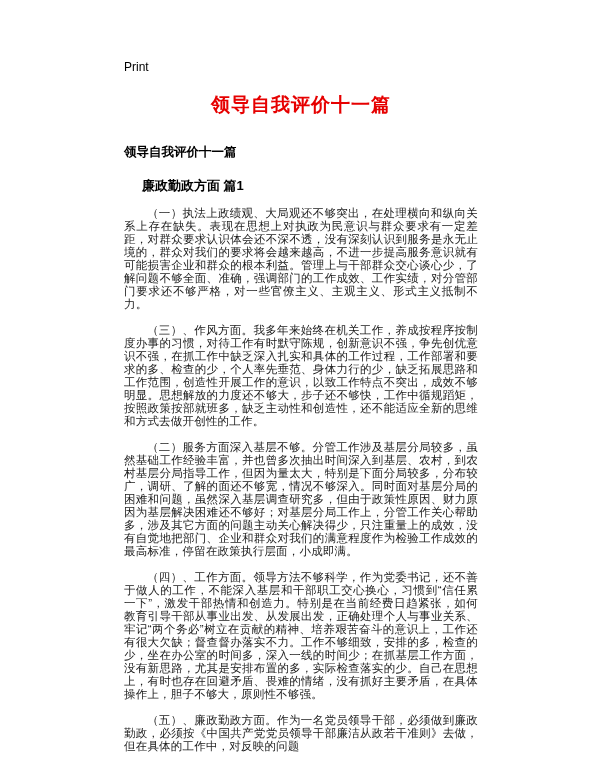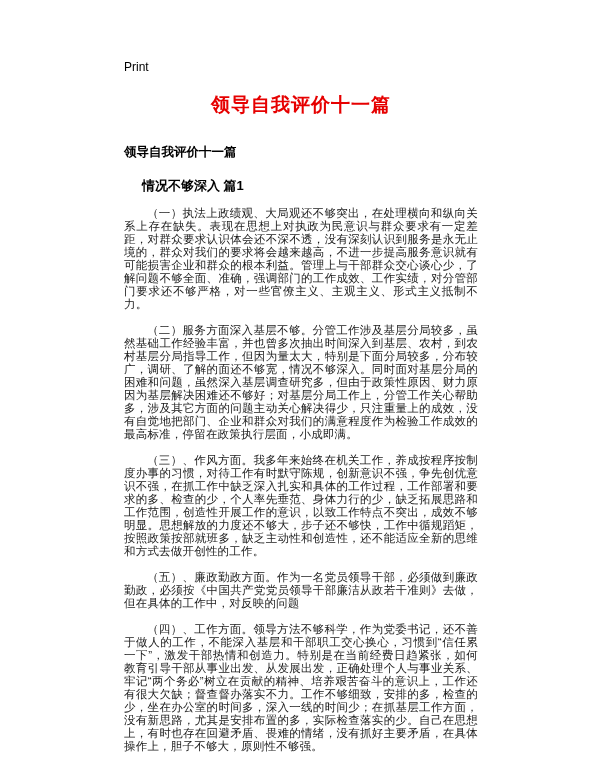--- a/index.html
+++ b/index.html
@@ -55,23 +55,23 @@
 <body>
 
 <div class="page">
 
   <div class="print-label">Print</div>
 
   <h1 class="doc-title" style="color:#e60000;">领导自我评价十一篇</h1>
 
   <div class="doc-subtitle">领导自我评价十一篇</div>
 
-  <div class="section-heading">情况不够深入 篇1</div>
+  <div class="section-heading">廉政勤政方面 篇1</div>
 
   <div class="body-text">
     <p>（一）执法上政绩观、大局观还不够突出，在处理横向和纵向关系上存在缺失。表现在思想上对执政为民意识与群众要求有一定差距，对群众要求认识体会还不深不透，没有深刻认识到服务是永无止境的，群众对我们的要求将会越来越高，不进一步提高服务意识就有可能损害企业和群众的根本利益。管理上与干部群众交心谈心少，了解问题不够全面、准确，强调部门的工作成效、工作实绩，对分管部门要求还不够严格，对一些官僚主义、主观主义、形式主义抵制不力。</p>
+    <p>（三）、作风方面。我多年来始终在机关工作，养成按程序按制度办事的习惯，对待工作有时默守陈规，创新意识不强，争先创优意识不强，在抓工作中缺乏深入扎实和具体的工作过程，工作部署和要求的多、检查的少，个人率先垂范、身体力行的少，缺乏拓展思路和工作范围，创造性开展工作的意识，以致工作特点不突出，成效不够明显。思想解放的力度还不够大，步子还不够快，工作中循规蹈矩，按照政策按部就班多，缺乏主动性和创造性，还不能适应全新的思维和方式去做开创性的工作。</p>
     <p>（二）服务方面深入基层不够。分管工作涉及基层分局较多，虽然基础工作经验丰富，并也曾多次抽出时间深入到基层、农村，到农村基层分局指导工作，但因为量太大，特别是下面分局较多，分布较广，调研、了解的面还不够宽，情况不够深入。同时面对基层分局的困难和问题，虽然深入基层调查研究多，但由于政策性原因、财力原因为基层解决困难还不够好；对基层分局工作上，分管工作关心帮助多，涉及其它方面的问题主动关心解决得少，只注重量上的成效，没有自觉地把部门、企业和群众对我们的满意程度作为检验工作成效的最高标准，停留在政策执行层面，小成即满。</p>
-    <p>（三）、作风方面。我多年来始终在机关工作，养成按程序按制度办事的习惯，对待工作有时默守陈规，创新意识不强，争先创优意识不强，在抓工作中缺乏深入扎实和具体的工作过程，工作部署和要求的多、检查的少，个人率先垂范、身体力行的少，缺乏拓展思路和工作范围，创造性开展工作的意识，以致工作特点不突出，成效不够明显。思想解放的力度还不够大，步子还不够快，工作中循规蹈矩，按照政策按部就班多，缺乏主动性和创造性，还不能适应全新的思维和方式去做开创性的工作。</p>
+    <p>（四）、工作方面。领导方法不够科学，作为党委书记，还不善于做人的工作，不能深入基层和干部职工交心换心，习惯到“信任累一下”，激发干部热情和创造力。特别是在当前经费日趋紧张，如何教育引导干部从事业出发、从发展出发，正确处理个人与事业关系、牢记“两个务必”树立在贡献的精神、培养艰苦奋斗的意识上，工作还有很大欠缺；督查督办落实不力。工作不够细致，安排的多，检查的少，坐在办公室的时间多，深入一线的时间少；在抓基层工作方面，没有新思路，尤其是安排布置的多，实际检查落实的少。自己在思想上，有时也存在回避矛盾、畏难的情绪，没有抓好主要矛盾，在具体操作上，胆子不够大，原则性不够强。</p>
     <p>（五）、廉政勤政方面。作为一名党员领导干部，必须做到廉政勤政，必须按《中国共产党党员领导干部廉洁从政若干准则》去做，但在具体的工作中，对反映的问题</p>
-    <p>（四）、工作方面。领导方法不够科学，作为党委书记，还不善于做人的工作，不能深入基层和干部职工交心换心，习惯到“信任累一下”，激发干部热情和创造力。特别是在当前经费日趋紧张，如何教育引导干部从事业出发、从发展出发，正确处理个人与事业关系、牢记“两个务必”树立在贡献的精神、培养艰苦奋斗的意识上，工作还有很大欠缺；督查督办落实不力。工作不够细致，安排的多，检查的少，坐在办公室的时间多，深入一线的时间少；在抓基层工作方面，没有新思路，尤其是安排布置的多，实际检查落实的少。自己在思想上，有时也存在回避矛盾、畏难的情绪，没有抓好主要矛盾，在具体操作上，胆子不够大，原则性不够强。</p>
   </div>
 
 </div>
 
 </body></html>

